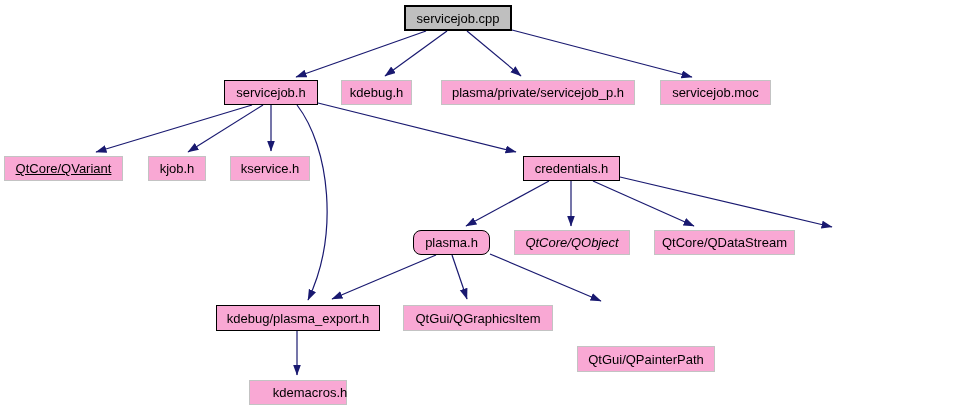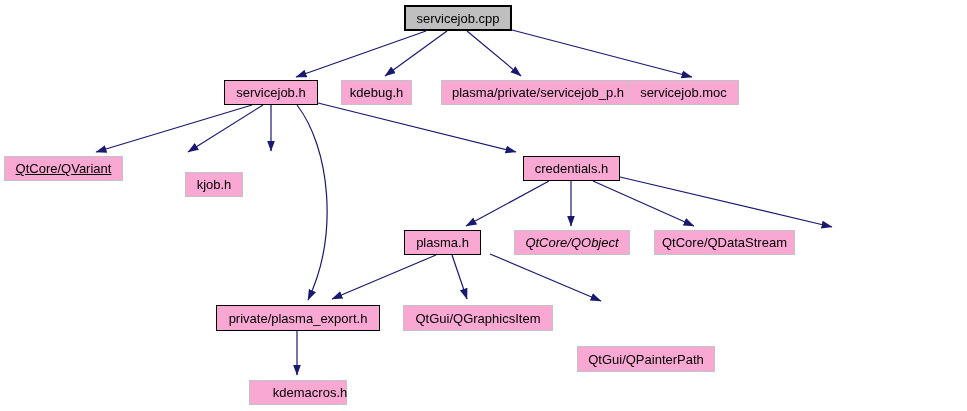--- a/index.html
+++ b/index.html
@@ -55,25 +55,26 @@
         <path d="M452,255 L467,299" class="edge" marker-end="url(#arrowhead)"></path>
         <path d="M490,254 L601,301" class="edge" marker-end="url(#arrowhead)"></path>
         <path d="M297,331 L297,375" class="edge" marker-end="url(#arrowhead)"></path>
       </g>
   </svg>
   <div id="nodes">
       <div class="node root" style="left: 404px; top: 5px; width: 108px; height: 26px;">servicejob.cpp</div>
       <div class="node linked" style="left: 224px; top: 80px; width: 94px; height: 25px;">servicejob.h</div>
       <div class="node plain" style="left: 341px; top: 80px; width: 71px; height: 25px;">kdebug.h</div>
       <div class="node plain" style="left: 441px; top: 80px; width: 194px; height: 25px;">plasma/private/servicejob_p.h</div>
-      <div class="node plain" style="left: 628px; top: 80px; width: 111px; height: 25px;">servicejob.moc</div>
+      <div class="node plain" style="left: 660px; top: 80px; width: 111px; height: 25px;">servicejob.moc</div>
       <div class="node plain" style="left: 4px; top: 156px; width: 119px; height: 25px; text-decoration: underline;">QtCore/QVariant</div>
-      <div class="node plain" style="left: 148px; top: 172px; width: 58px; height: 25px; margin-left: 37px;">kjob.h</div>
+      <div class="node plain" style="left: 148px; top: 156px; width: 58px; height: 25px;">kjob.h</div>
+      <div class="node plain" style="left: 230px; top: 156px; width: 80px; height: 25px;">kservice.h</div>
       <div class="node linked" style="left: 523px; top: 156px; width: 97px; height: 25px;">credentials.h</div>
-      <div class="node linked" style="left: 404px; top: 230px; width: 77px; height: 25px;">plasma.h</div>
+      <div class="node linked" style="left: 413px; top: 230px; width: 77px; height: 25px; border-radius: 8px;">plasma.h</div>
       <div class="node plain" style="left: 514px; top: 230px; width: 116px; height: 25px; font-style: italic;">QtCore/QObject</div>
       <div class="node plain" style="left: 654px; top: 230px; width: 141px; height: 25px;">QtCore/QDataStream</div>
-      <div class="node linked" style="left: 216px; top: 305px; width: 164px; height: 26px;">private/plasma_export.h</div>
+      <div class="node linked" style="left: 216px; top: 305px; width: 164px; height: 26px;">kdebug/plasma_export.h</div>
       <div class="node plain" style="left: 403px; top: 305px; width: 150px; height: 26px;">QtGui/QGraphicsItem</div>
       <div class="node plain" style="left: 577px; top: 305px; width: 138px; height: 26px; margin-top: 41px;">QtGui/QPainterPath</div>
       <div class="node plain" style="left: 249px; top: 380px; width: 98px; height: 25px; padding-left: 24px;">kdemacros.h</div>
     </div>
 </div>
 
 </body></html>

